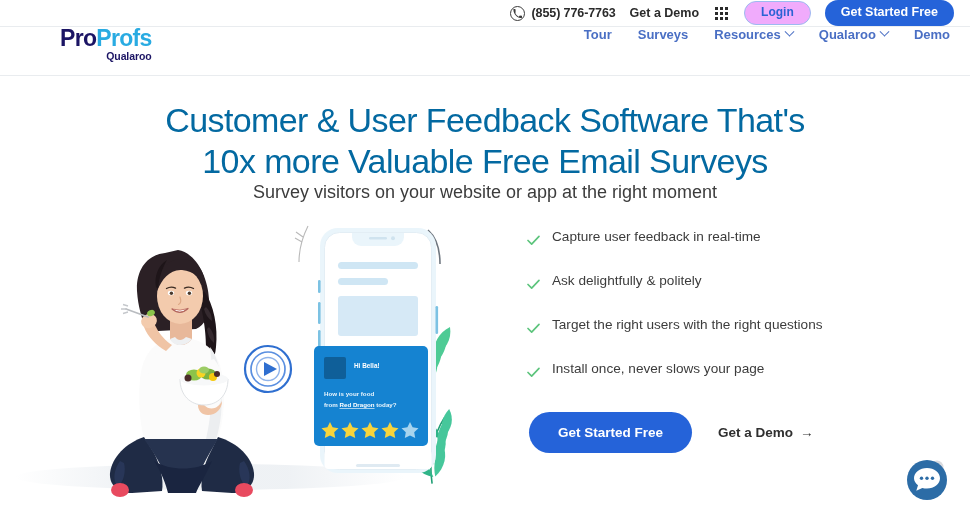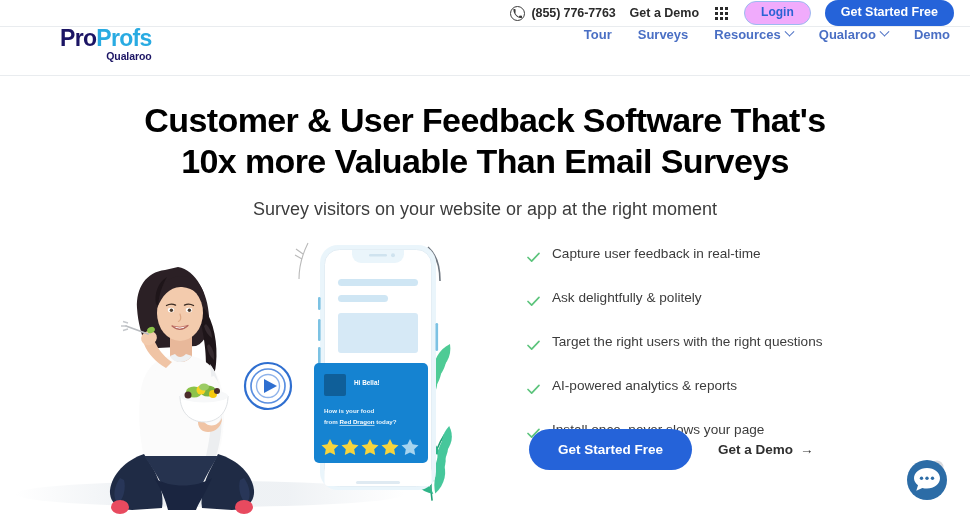--- a/index.html
+++ b/index.html
@@ -82,27 +82,27 @@
     white-space: nowrap;
   }
   .caret {
     width: 7px; height: 7px; border-right: 1.4px solid #4a6fc4;
     border-bottom: 1.4px solid #4a6fc4; transform: rotate(45deg) translate(-2px,-2px);
   }
 
   
   .hero { position: relative; padding-top: 24px; }
   .headline {
-    text-align: center; font-size: 34px; font-weight: 700;
-    color: #000000; line-height: 1.2; letter-spacing: -0.6px;
+    text-align: center; font-size: 34px; font-weight: 400;
+    color: #0369a1; line-height: 1.2; letter-spacing: -0.6px;
   }
   .headline .l2 { display: block; }
   .subhead {
     text-align: center; font-size: 18px; color: #3c3c3c;
-    margin-top: 17px; font-weight: 400;
+    font-weight: 400;
   }
 
   
   .hero-body { position: relative; height: 300px; margin-top: 16px; }
 
   
   .art { position: absolute; left: 0; top: 0; width: 500px; height: 300px; }
 
   .features {
     position: absolute; left: 527px; top: 10px; width: 330px;
@@ -196,21 +196,21 @@
       </div>
       <div class="nav-item">
         <span>Demo</span>
       </div>
     </div>
   </div>
 
   <div class="hero">
     <h1 class="headline">
       <span>Customer &amp; User Feedback Software That's</span>
-      <span class="l2">10x more Valuable Than Email Surveys</span>
+      <span class="l2">10x more Valuable Free Email Surveys</span>
     </h1>
     <div class="subhead">Survey visitors on your website or app at the right moment</div>
 
     <div class="hero-body">
 
       <div class="art">
         <svg width="500" height="300" viewBox="0 0 500 300">
           <defs>
             <linearGradient id="shadowGrad" x1="0" y1="0" x2="1" y2="0">
               <stop offset="0%" stop-color="#ffffff"></stop>
@@ -421,28 +421,20 @@
               </svg>
           </span>
           <span class="feat-text">Target the right users with the right questions</span>
         </div>
         <div class="feat">
           <span class="check">
             <svg width="13" height="11" viewBox="0 0 14 12">
                 <path d="M1,6 L5,10 L13,1.5" stroke="#5cc47c" stroke-width="1.8" fill="none" stroke-linecap="round" stroke-linejoin="round"></path>
               </svg>
           </span>
-          <span class="feat-text">AI-powered analytics &amp; reports</span>
-        </div>
-        <div class="feat">
-          <span class="check">
-            <svg width="13" height="11" viewBox="0 0 14 12">
-                <path d="M1,6 L5,10 L13,1.5" stroke="#5cc47c" stroke-width="1.8" fill="none" stroke-linecap="round" stroke-linejoin="round"></path>
-              </svg>
-          </span>
           <span class="feat-text">Install once, never slows your page</span>
         </div>
       </div>
 
       <div class="cta-row">
         <button class="btn-gsf-main">Get Started Free</button>
         <a class="demo-link" href="#">
           <span>Get a Demo</span>
           <span>→</span>
         </a>

